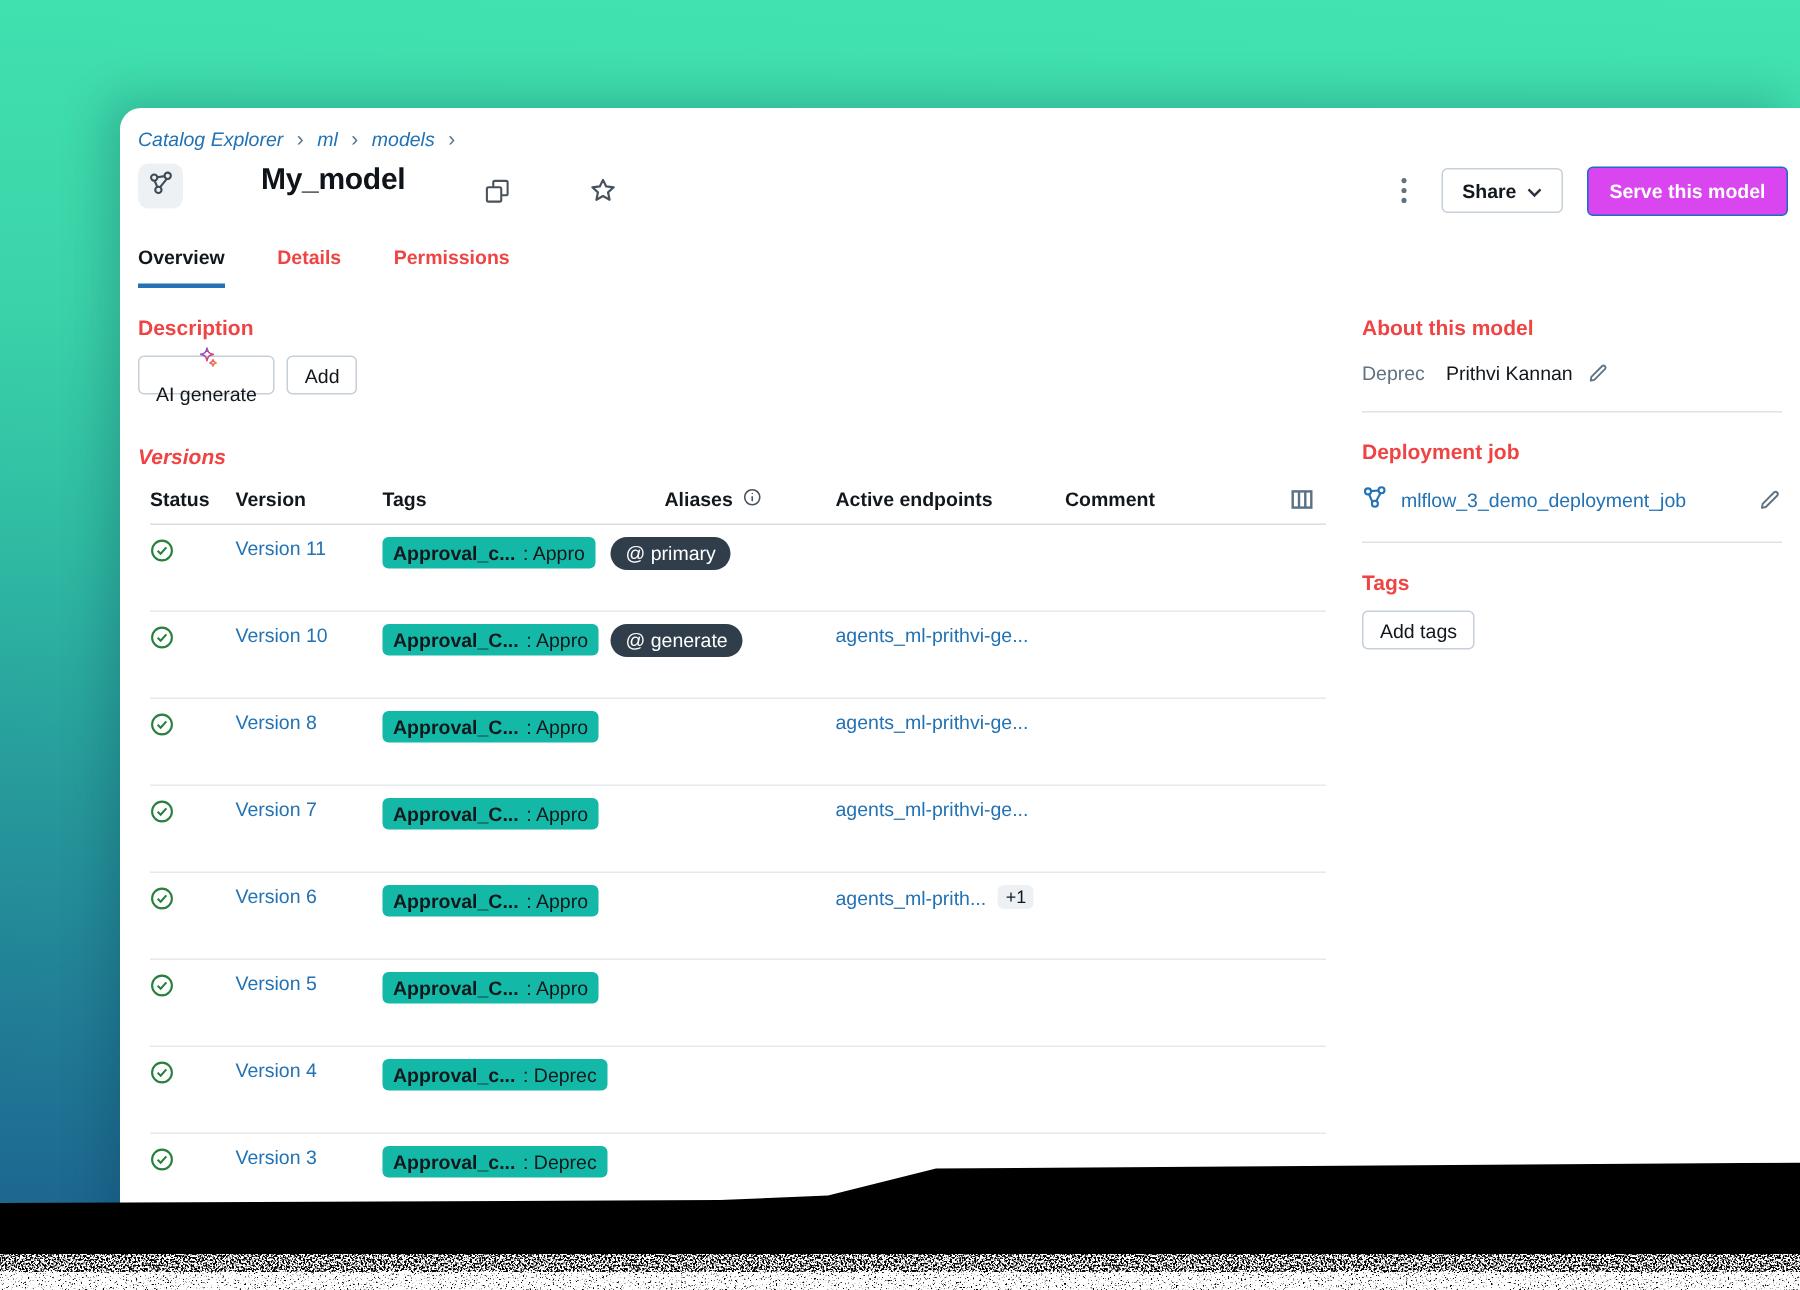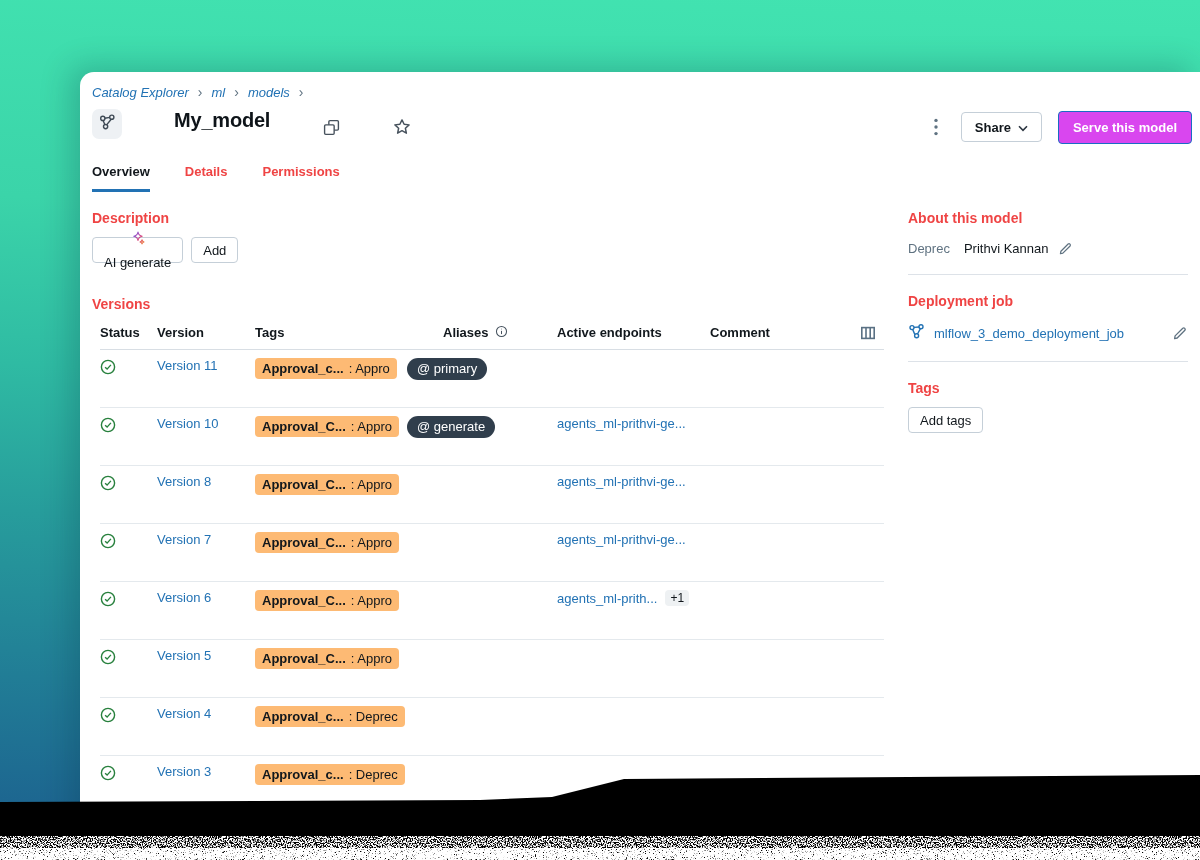--- a/index.html
+++ b/index.html
@@ -37,33 +37,33 @@
 
   
   .content { display:flex; padding-top:18px; }
   .main { width:792px; flex:0 0 792px; }
   .side { flex:1; margin-left:24px; padding-right:4px; }
   .h-sec { font-size:14px; font-weight:700; color:#ef4444; }
 
   .desc-buttons { display:flex; gap:8px; margin-top:11px; }
   .btn-small { height:26px; padding:0 11px; font-weight:400;flex-direction:column; }
 
-  .versions-h { margin-top:33px; }
+  .versions-h { margin-top:33px;font-style:italic; }
 
   
   .vtable { margin-left:8px; width:784px; margin-top:4px; }
   .vhead, .vrow { display:grid; grid-template-columns:57px 98px 152px 150px 153px 110px 1fr; align-items:center; }
   .vhead { height:34px; font-size:13px; font-weight:700; color:#11171c; border-bottom:1px solid #d8dee4; }
   .th-aliases { display:flex; align-items:center; gap:6px;margin-left:36px; }
   .col-icon { justify-self:end; display:flex; cursor:pointer; padding-right:8px; }
   .vrow { height:58px; border-bottom:1px solid #e4e9ed; align-items:start; padding-top:8px; }
   .cell { font-size:13px; color:#11171c; }
   .status-cell { padding-top:1px; }
   .link { color:#2272b4; cursor:pointer; text-decoration:none; font-size:13px; }
-  .tag-chip { display:inline-flex; align-items:center; background:#fdba74; border-radius:4px; padding:3px 7px; white-space:nowrap; font-size:13px; color:#11171c; }
+  .tag-chip { display:inline-flex; align-items:center; background:#14b8a6; border-radius:4px; padding:3px 7px; white-space:nowrap; font-size:13px; color:#11171c; }
   .tag-chip .tname { font-weight:700; margin-right:5px; }
   .alias-pill { display:inline-flex; align-items:center; background:#303e4c; color:#ffffff; border-radius:12px; padding:3px 10px 4px; font-size:13px; white-space:nowrap; }
   .ep-wrap { display:flex; align-items:flex-end; }
   .plus-chip { display:inline-flex; background:#eef1f3; border-radius:4px; padding:1px 5px; font-size:12px; color:#11171c; margin-left:8px; cursor:pointer; }
 
   
   .side .h-sec { margin-bottom:0; }
   .owner-row { display:flex; align-items:center; margin-top:15px; font-size:13px; }
   .owner-label { color:#5f7281; margin-right:14px; }
   .owner-value { color:#11171c; }

